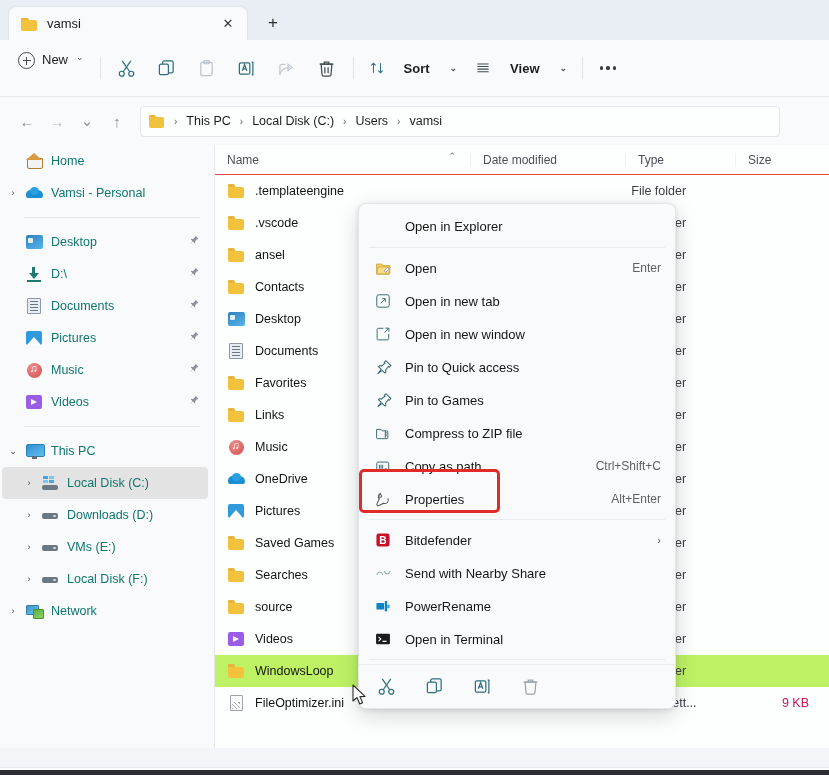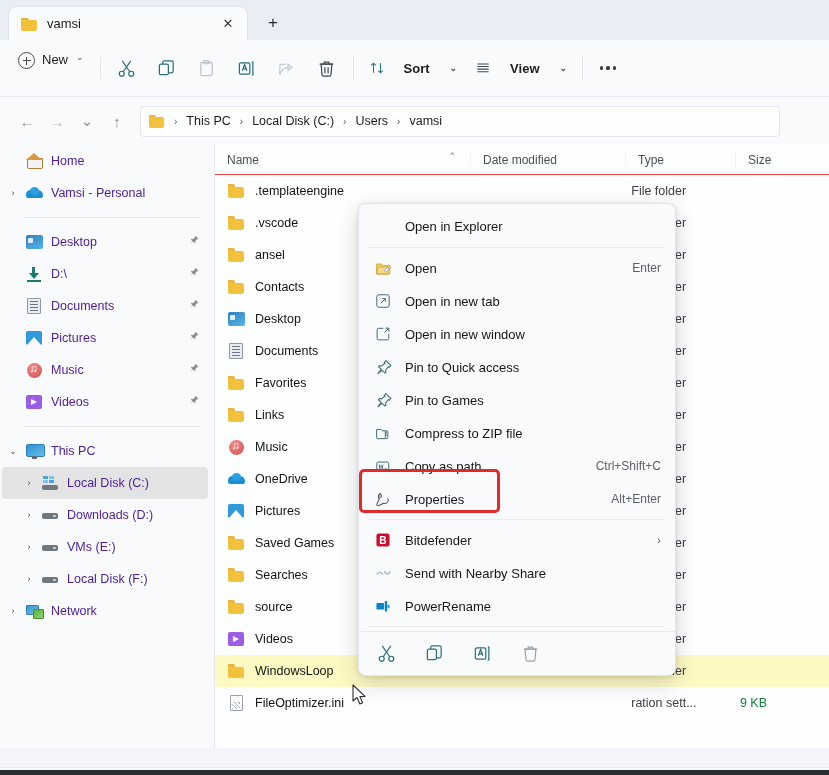--- a/index.html
+++ b/index.html
@@ -153,21 +153,21 @@
     border-radius: 4px;
     position: relative;
   }
   .nav-item.sel { background: #e3e3e3; }
   .nav-exp {
     width: 22px; flex: 0 0 22px; text-align: center;
     font-size: 9px; color: #4a4a4a;
   }
   .nav-exp.empty { color: transparent; }
   .nav-ico { width: 20px; flex: 0 0 20px; display:flex; align-items:center; justify-content:center; }
-  .nav-label { font-size: 12.5px; color: #4c1d95; margin-left: 7px; white-space: nowrap; }
+  .nav-label { font-size: 12.5px; color: #0f766e; margin-left: 7px; white-space: nowrap; }
   .nav-pin { margin-left: auto; color: #7d838a; font-size: 11px; }
   .nav-sep { height: 1px; background: #e5e9ef; margin: 8px 14px 8px 24px; }
   .nav-indent { padding-left: 16px; }
 
   
   .ico-home { width:16px;height:14px;position:relative; }
   .ico-home::before{
     content:"";position:absolute;left:1px;top:4px;width:14px;height:9px;
     background:#f2f2f2;border:1.4px solid #b07c2e;border-radius:1px 1px 2px 2px;
   }
@@ -238,26 +238,26 @@
   .col-name { width: 255px; }
   .col-date { width: 155px; border-left:1px solid #edf1f5; }
   .col-type { width: 110px; border-left:1px solid #edf1f5; }
   .col-size { width: 90px;  border-left:1px solid #edf1f5; }
 
   .frow {
     display: flex; align-items: center; height: 32px;
     font-size: 12.5px; color: #131313;
     padding-left: 12px;
   }
-  .frow.sel { background: #fef9c3; }
+  .frow.sel { background: #bef264; }
   .f-ico { width: 18px; flex: 0 0 18px; display:flex; align-items:center; justify-content:center; }
   .f-name { margin-left: 10px; width: 226px; white-space: nowrap; overflow: hidden; }
   .f-date { width: 155px; color: #3c4147; }
   .f-type { width: 110px; color: #3c4147; }
-  .f-size { width: 90px; color: #15803d; text-align: left; padding-right: 20px; }
+  .f-size { width: 90px; color: #be185d; text-align: right; padding-right: 20px; }
 
   .folder-ico { width:17px;height:14px;position:relative; }
   .folder-ico::before{content:"";position:absolute;left:0;top:0;width:7.5px;height:3px;background:#e8b33a;border-radius:1px 2px 0 0;}
   .folder-ico::after{content:"";position:absolute;left:0;top:2.5px;width:16px;height:11px;background:#f3c23c;border-radius:1px 2px 2px 2px;}
   .ini-ico{width:13px;height:16px;background:#fbfbfb;border:1.1px solid #9aa3ac;border-radius:1px;position:relative;}
   .ini-ico::after{content:"";position:absolute;left:1.5px;bottom:1.5px;width:8px;height:7px;
     background:repeating-linear-gradient(45deg,#aab2ba 0 1px,transparent 1px 3px);}
 
   
   .ctxmenu {
@@ -877,20 +877,30 @@
       <span class="ctx-ico">
         <svg width="16" height="15" viewBox="0 0 18 16">
           <rect x="1.6" y="4" width="8.6" height="7.4" rx="1" fill="#0a84c4"></rect>
           <rect x="11" y="1.8" width="2.6" height="11.8" rx="0.7" fill="#0a84c4"></rect>
           <rect x="13.8" y="6" width="2.6" height="4" rx="0.7" fill="#33a8e0"></rect>
         </svg>
       </span>
       <span class="ctx-label">PowerRename</span>
     </div>
 
+    <div class="ctx-item">
+      <span class="ctx-ico">
+        <svg width="16" height="14" viewBox="0 0 18 15">
+          <rect x="1.2" y="1.6" width="15.6" height="11.8" rx="1.4" fill="#1b1b1b"></rect>
+          <path d="M4 5.2 6.6 7.5 4 9.8" fill="none" stroke="#fff" stroke-width="1.2"></path>
+          <path d="M8.4 10.2h4.6" stroke="#fff" stroke-width="1.2"></path>
+        </svg>
+      </span>
+      <span class="ctx-label">Open in Terminal</span>
+    </div>
 
     <div class="ctx-sep"></div>
 
 
     <div class="ctx-iconrow">
       <span class="ib">
         <svg width="19" height="19" viewBox="0 0 20 20" fill="none" stroke="#2e6e7e" stroke-width="1.3">
           <circle cx="5" cy="15.5" r="2.6"></circle>
             <circle cx="15" cy="15.5" r="2.6"></circle>
           <line x1="6.6" y1="13.4" x2="14.5" y2="2"></line>

